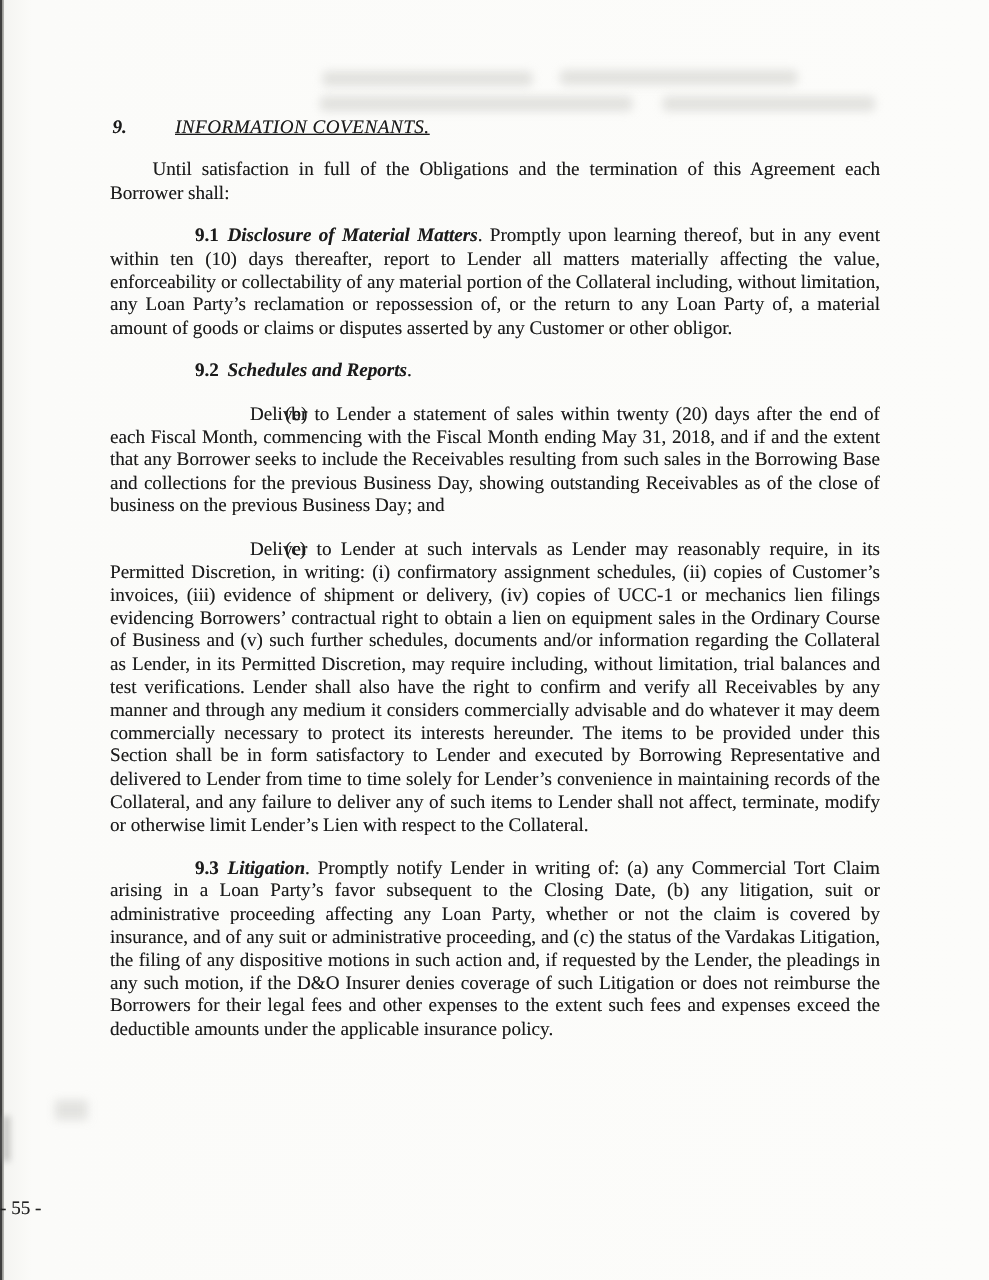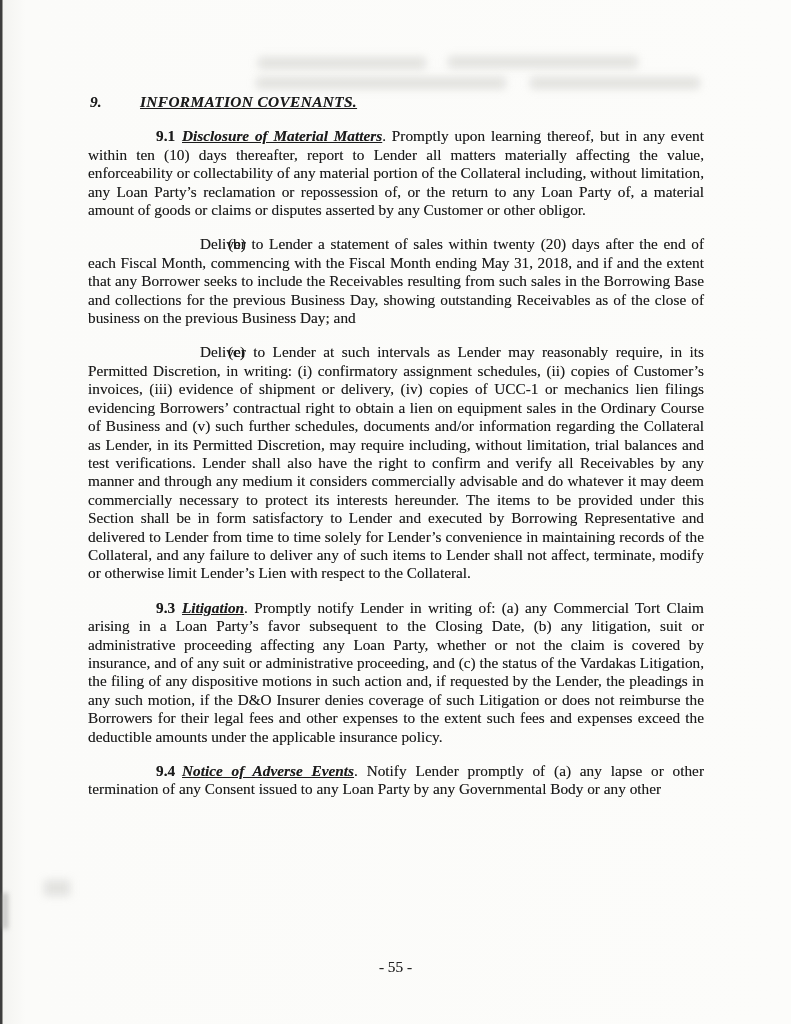--- a/index.html
+++ b/index.html
@@ -58,75 +58,74 @@
     text-align: left !important;
   }
   .h-num {
     display: inline-block;
     width: 50px;
     margin-left: 2px;
     font-weight: bold;
     font-style: italic;
   }
   .h-title {
-    font-weight: bold;
+    font-weight: normal;
     font-style: italic;
     text-decoration: underline;
     letter-spacing: 0.4px;
   }
   .indent1 { text-indent: 34px; }
   .indent2 { text-indent: 70px; }
   .num {
     display: inline-block;
     width: 60px;
     font-style: normal;
     font-weight: bold;
   }
   .lnum {
     display: inline-block;
     width: 42px;
   }
   .ptitle {
     font-weight: bold;
     font-style: italic;
-    text-decoration: underline;
   }
   .page-number {
     position: absolute;
     left: 0; top: 958px;
     width: 791px;
-    text-align: center;
     font-size: 15.3px;
     color: #232323;
     text-shadow: 0 0 0.4px rgba(20,20,20,0.45);
   }
 </style>
 </head>
 <body>
 
 <div class="edge-strip"></div>
 <div class="ghost g1"></div>
 <div class="ghost g2"></div>
 <div class="ghost g3"></div>
 <div class="ghost g4"></div>
 <div class="smudge s1"></div>
 <div class="smudge s2"></div>
 
 <div class="page">
 
   <p class="heading"><span class="h-num">9.</span><span class="h-title">INFORMATION COVENANTS.</span></p>
 
+  <p class="indent1"><span>Until satisfaction in full of the Obligations and the termination of this Agreement each Borrower shall:</span></p>
 
   <p class="indent1"><span class="num">9.1</span><span class="ptitle">Disclosure of Material Matters</span><span>.  Promptly upon learning thereof, but in any event within ten (10) days thereafter, report to Lender all matters materially affecting the value, enforceability or collectability of any material portion of the Collateral including, without limitation, any Loan Party’s reclamation or repossession of, or the return to any Loan Party of, a material amount of goods or claims or disputes asserted by any Customer or other obligor.</span></p>
 
+  <p class="indent1"><span class="num">9.2</span><span class="ptitle">Schedules and Reports</span><span>.</span></p>
 
 
   <p class="indent2"><span class="lnum">(b)</span><span>Deliver to Lender a statement of sales within twenty (20) days after the end of each Fiscal Month, commencing with the Fiscal Month ending May 31, 2018, and if and the extent that any Borrower seeks to include the Receivables resulting from such sales in the Borrowing Base and collections for the previous Business Day, showing outstanding Receivables as of the close of business on the previous Business Day; and</span></p>
 
   <p class="indent2"><span class="lnum">(c)</span><span>Deliver to Lender at such intervals as Lender may reasonably require, in its Permitted Discretion, in writing:  (i) confirmatory assignment schedules, (ii) copies of Customer’s invoices, (iii) evidence of shipment or delivery, (iv) copies of UCC-1 or mechanics lien filings evidencing Borrowers’ contractual right to obtain a lien on equipment sales in the Ordinary Course of Business and (v) such further schedules, documents and/or information regarding the Collateral as Lender, in its Permitted Discretion, may require including, without limitation, trial balances and test verifications.  Lender shall also have the right to confirm and verify all Receivables by any manner and through any medium it considers commercially advisable and do whatever it may deem commercially necessary to protect its interests hereunder.  The items to be provided under this Section shall be in form satisfactory to Lender and executed by Borrowing Representative and delivered to Lender from time to time solely for Lender’s convenience in maintaining records of the Collateral, and any failure to deliver any of such items to Lender shall not affect, terminate, modify or otherwise limit Lender’s Lien with respect to the Collateral.</span></p>
 
   <p class="indent1"><span class="num">9.3</span><span class="ptitle">Litigation</span><span>.  Promptly notify Lender in writing of: (a) any Commercial Tort Claim arising in a Loan Party’s favor subsequent to the Closing Date, (b) any litigation, suit or administrative proceeding affecting any Loan Party, whether or not the claim is covered by insurance, and of any suit or administrative proceeding, and (c) the status of the Vardakas Litigation, the filing of any dispositive motions in such action and, if requested by the Lender, the pleadings in any such motion, if the D&amp;O Insurer denies coverage of such Litigation or does not reimburse the Borrowers for their legal fees and other expenses to the extent such fees and expenses exceed the deductible amounts under the applicable insurance policy.</span></p>
 
-  <p class="indent1"><span class="num">9.4</span><span class="ptitle">Notice of Adverse Events</span><span>.  Notify Lender promptly of (a) any lapse or other termination of any Consent issued to any Loan Party by any Governmental Body or any other</span></p>
 
 </div>
 
 <div class="page-number">- 55 -</div>
 
 </body></html>

